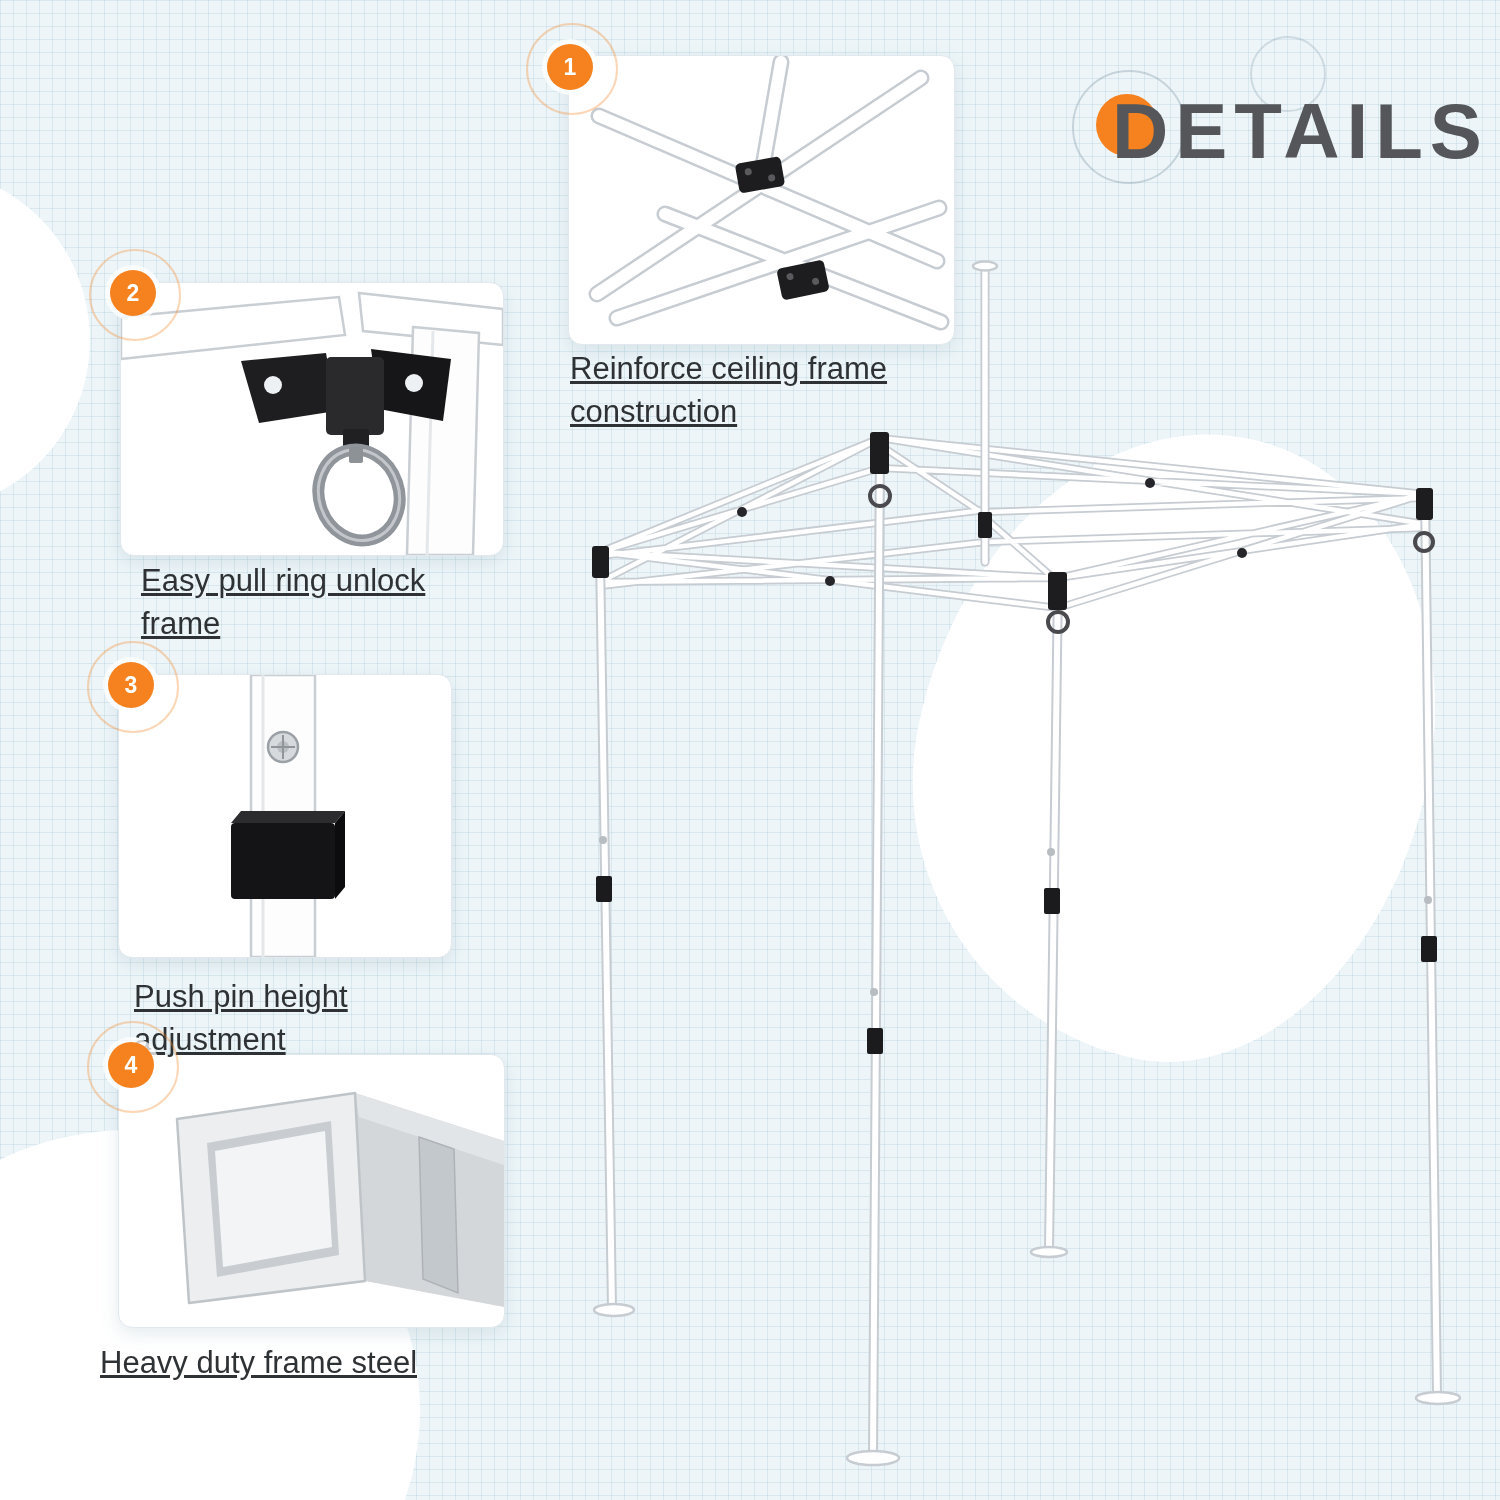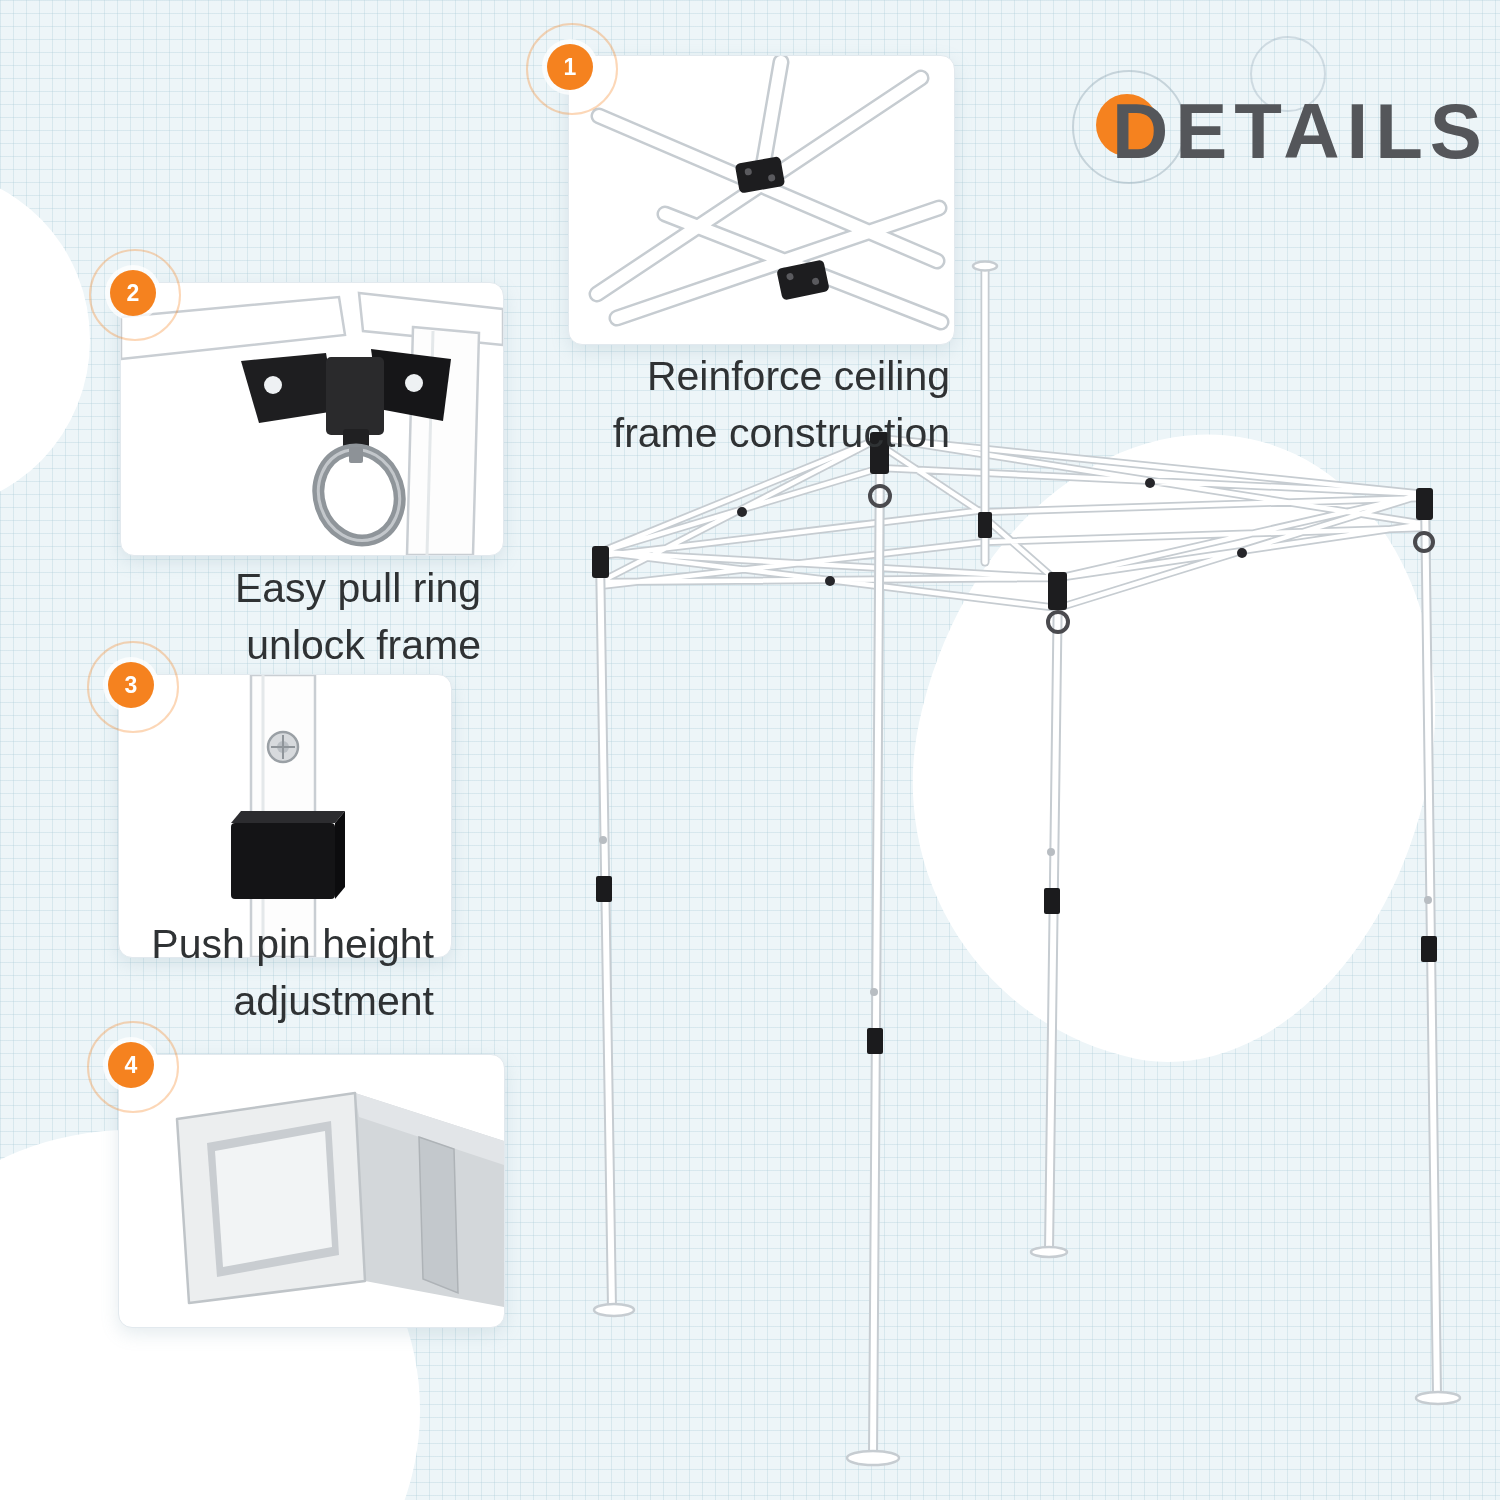--- a/index.html
+++ b/index.html
@@ -31,22 +31,22 @@
     background:#f5821f;color:#ffffff;font-weight:bold;font-size:23px;
     display:flex;align-items:center;justify-content:center;
     box-shadow:0 0 0 5px rgba(255,255,255,0.75);
     z-index:6;
   }
   .badge-ring{
     position:absolute;width:88px;height:88px;border-radius:50%;
     border:2px solid rgba(245,130,31,0.32);z-index:5;
   }
   .caption{
-    position:absolute;color:#2f3234;font-size:41px;line-height:1.38;
-    text-align:right;z-index:4;
+    position:absolute;color:#2f3234;font-size:31px;line-height:1.38;
+    text-align:left;z-index:4;text-decoration:underline;
   }
 
   .title-wrap{position:absolute;left:1060px;top:60px;width:420px;height:160px;z-index:4;}
   .title-circle{position:absolute;left:36px;top:34px;width:62px;height:62px;border-radius:50%;background:#f5821f;}
   .title-ring{position:absolute;left:12px;top:10px;width:110px;height:110px;border-radius:50%;border:2px solid rgba(150,170,182,0.45);}
   .title-ring2{position:absolute;left:190px;top:-24px;width:72px;height:72px;border-radius:50%;border:2px solid rgba(150,170,182,0.35);}
   .title-text{
     position:absolute;left:52px;top:26px;
     font-size:78px;font-weight:bold;letter-spacing:7px;color:#54565a;
   }
@@ -171,28 +171,29 @@
       <line x1="144" y1="0" x2="144" y2="282" stroke="#e4e8ea" stroke-width="3"></line>
       <circle cx="164" cy="72" r="15" fill="#d7dadd" stroke="#9aa0a5" stroke-width="2.5"></circle>
       <circle cx="164" cy="72" r="6" fill="#b9bec3"></circle>
       <line x1="164" y1="60" x2="164" y2="84" stroke="#8f959a" stroke-width="2"></line>
       <line x1="152" y1="72" x2="176" y2="72" stroke="#8f959a" stroke-width="2"></line>
       <polygon points="112,148 216,148 226,136 122,136" fill="#2c2c2f"></polygon>
       <polygon points="216,148 226,136 226,212 216,224" fill="#0c0c0e"></polygon>
       <rect x="112" y="148" width="104" height="76" rx="4" fill="#141416"></rect>
     </svg>
   </div>
-  <div class="caption" style="left:134px;top:916px;width:300px;">Push pin height adjustment</div>
+  <div class="caption" style="left:134px;top:976px;width:300px;">Push pin height adjustment</div>
 
   <div class="badge-ring" style="left:87px;top:1021px;"></div>
   <div class="badge" style="left:108px;top:1042px;">4</div>
   <div class="card" style="left:118px;top:1054px;width:385px;height:272px;">
     <svg width="385" height="272" viewBox="0 0 385 272">
       <polygon points="236,38 385,86 385,252 246,226" fill="#d3d7da"></polygon>
       <polygon points="236,38 385,86 385,110 240,62" fill="#e2e5e8"></polygon>
       <polygon points="300,82 335,94 339,238 304,224" fill="#c3c8cc" stroke="#aeb3b7" stroke-width="1.5"></polygon>
       <polygon points="58,64 236,38 246,226 70,248" fill="#eceeef" stroke="#bfc4c8" stroke-width="2.5" stroke-linejoin="round"></polygon>
       <polygon points="88,88 212,66 220,200 98,222" fill="#c9cdd1"></polygon>
       <polygon points="96,96 206,76 213,192 104,212" fill="#f2f4f5"></polygon>
     </svg>
   </div>
+  <div class="caption" style="left:100px;top:1342px;width:420px;">Heavy duty frame steel</div>
 
 </div>
 
 </body></html>

